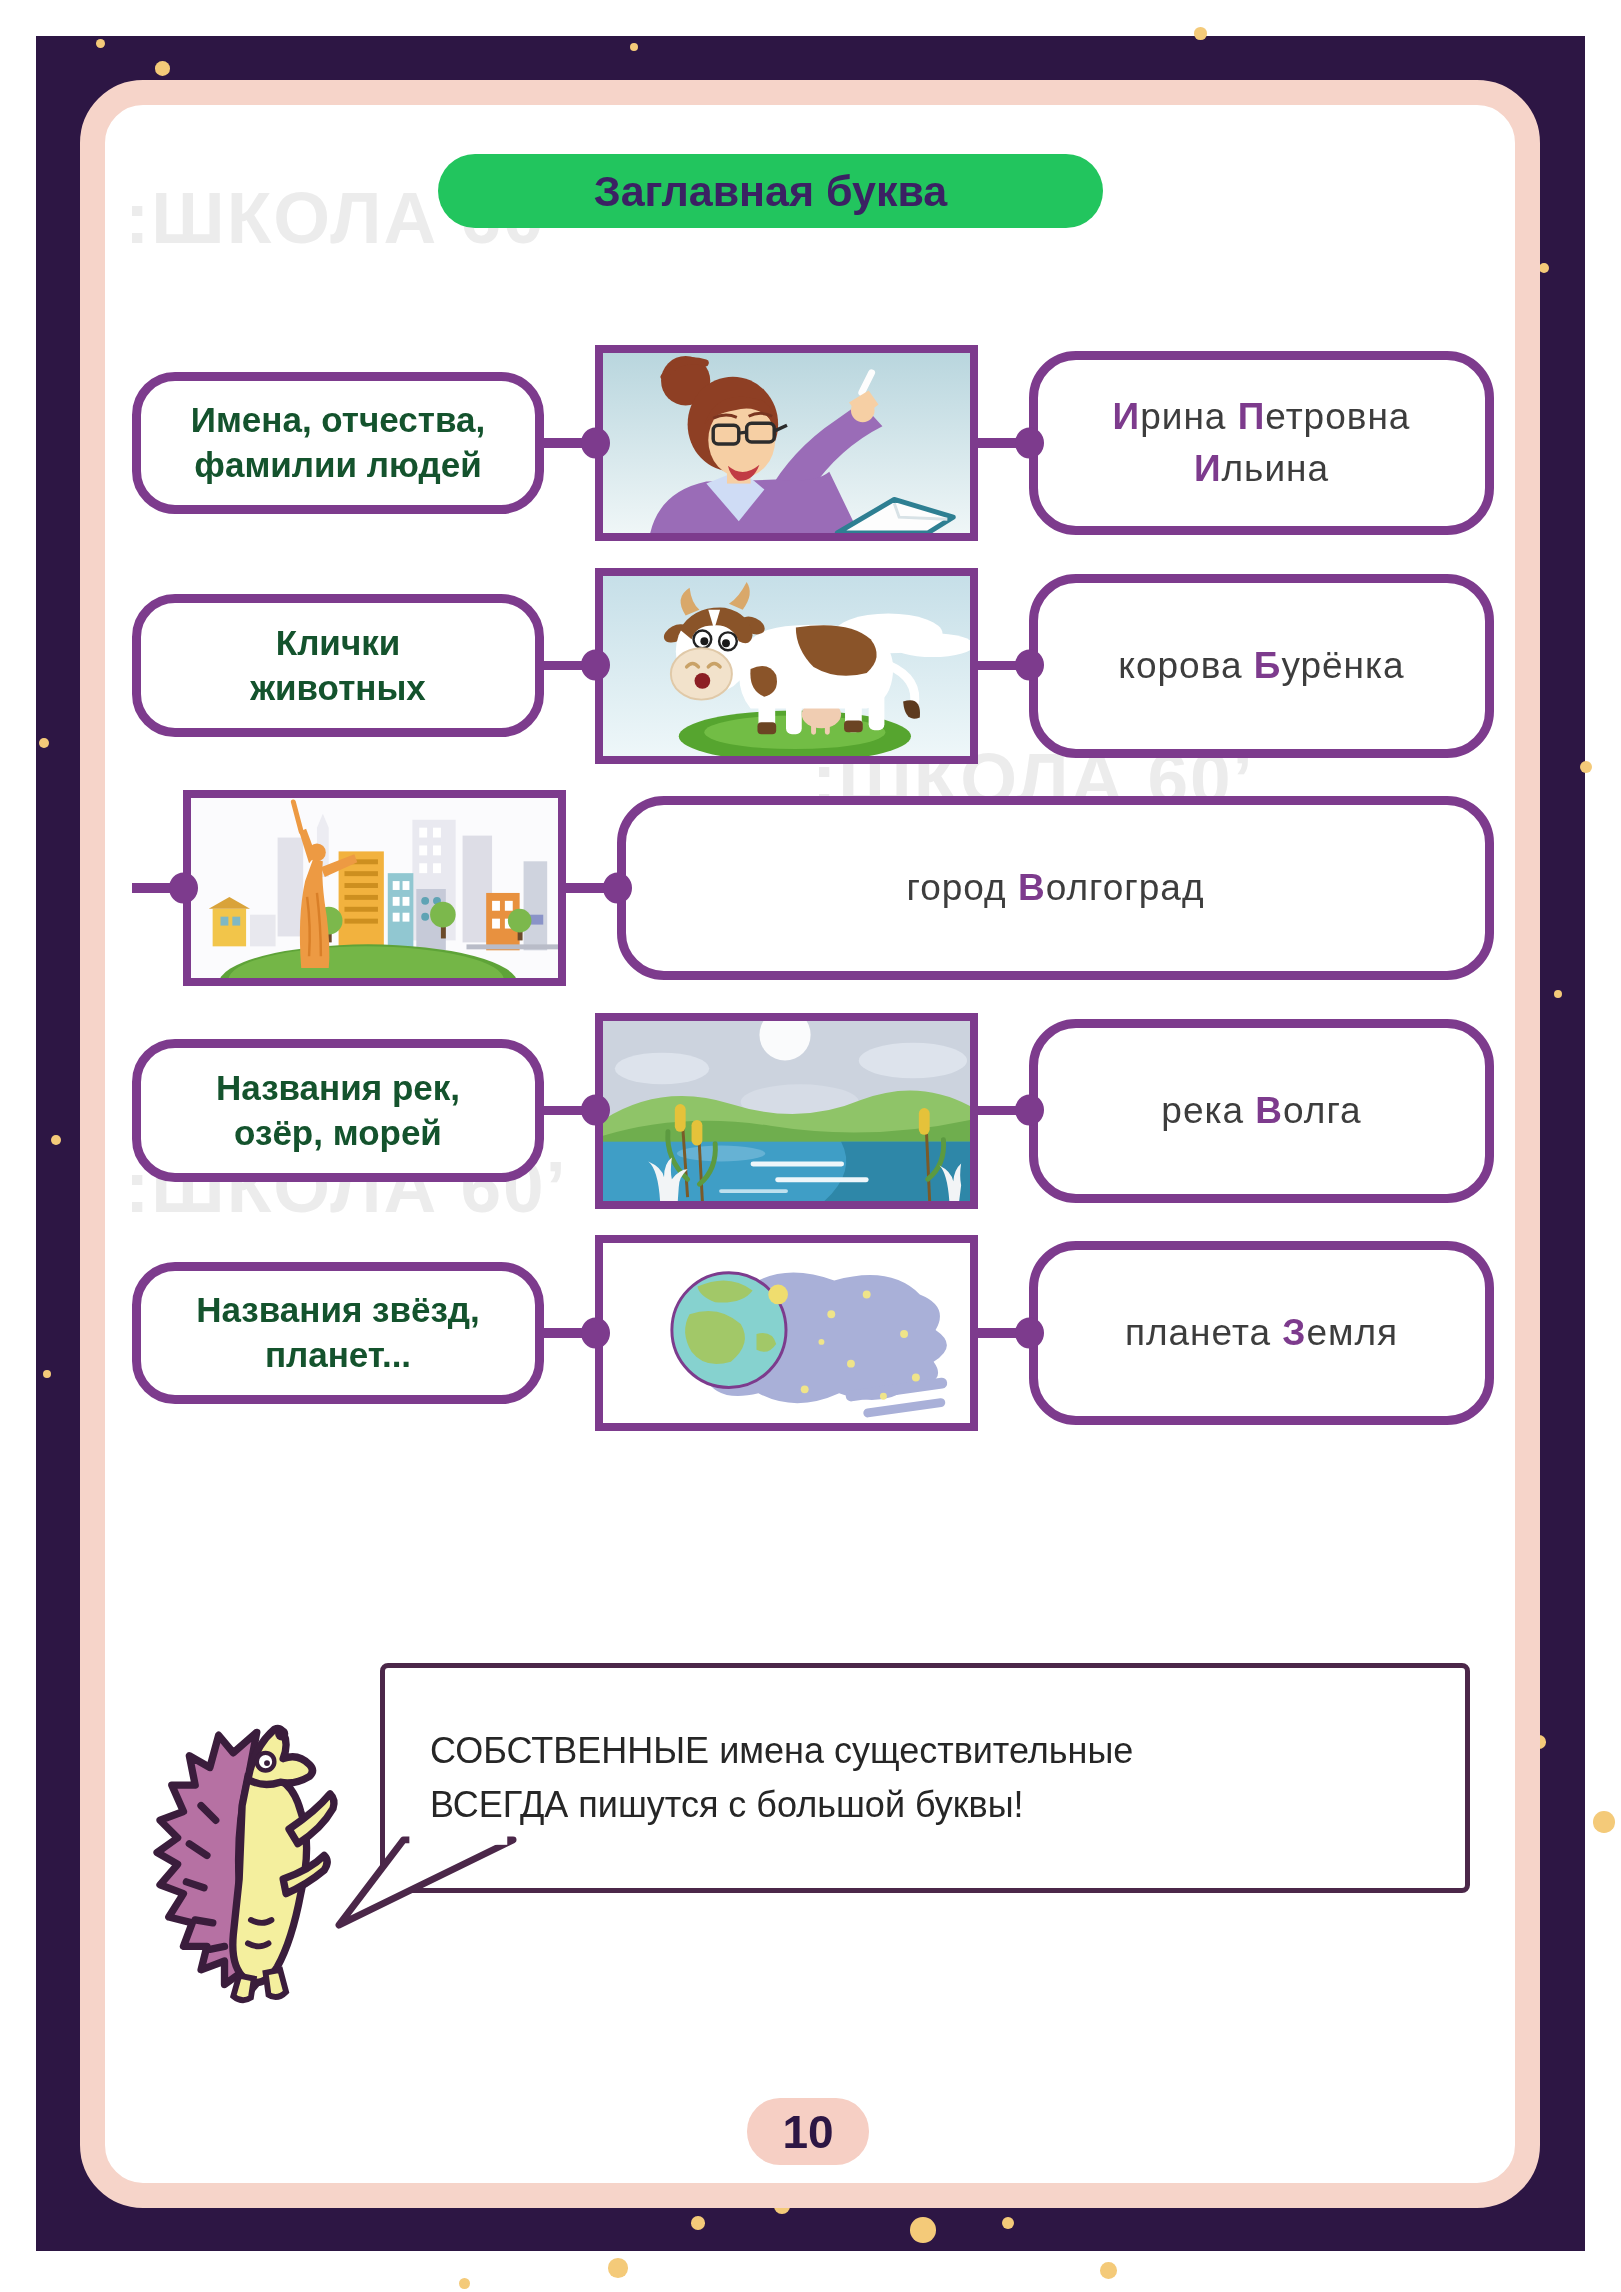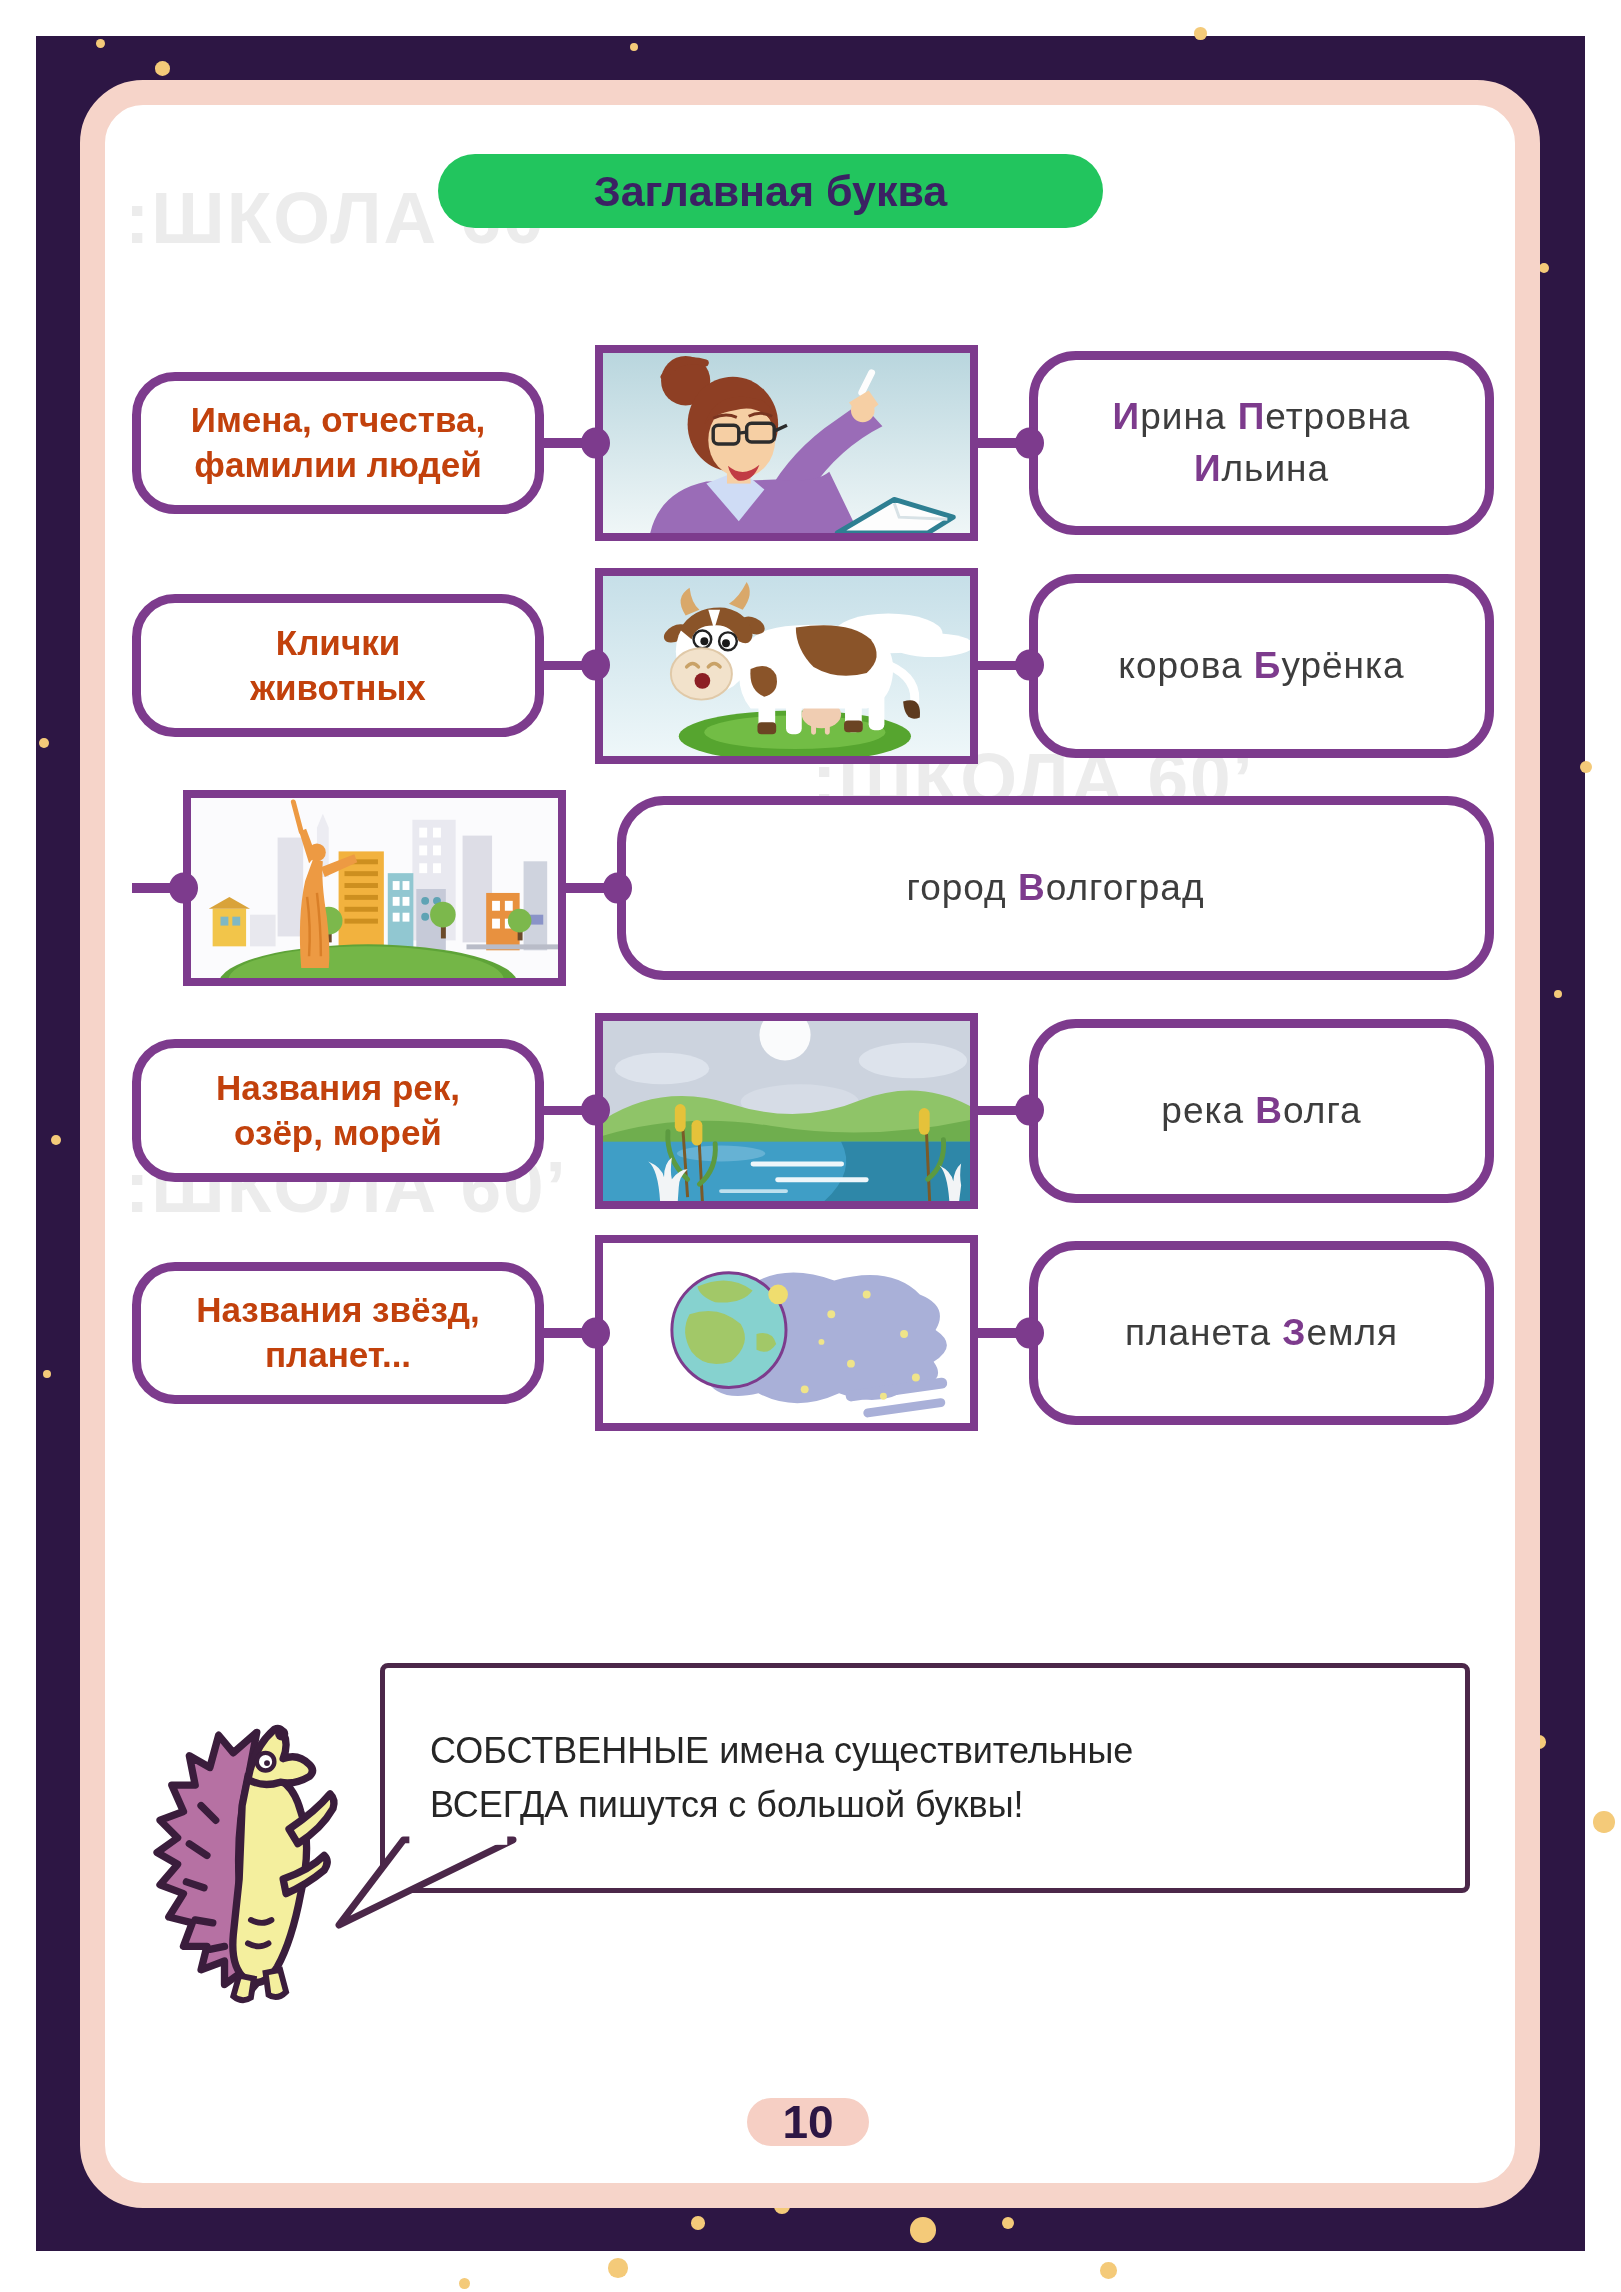--- a/index.html
+++ b/index.html
@@ -12,38 +12,38 @@
   .wm{position:absolute;z-index:1;font-size:73px;font-weight:bold;color:#ececec;
       letter-spacing:2px;white-space:nowrap;}
   .title-pill{position:absolute;left:438px;top:154px;width:665px;height:74px;z-index:2;
       background:#22c55e;border-radius:39px;display:flex;align-items:center;justify-content:center;
       font-size:43px;font-weight:bold;color:#3b2163;}
   .rows{position:absolute;left:132px;top:345px;width:1362px;z-index:2;
       display:flex;flex-direction:column;gap:26.5px;}
   .row{display:flex;align-items:center;height:196px;}
   .cat-box{width:412px;box-sizing:border-box;border:9.8px solid #7d3b8d;border-radius:43px;
       background:#fff;padding:17.6px 13.7px;display:flex;align-items:center;justify-content:center;
-      text-align:center;font-size:35px;font-weight:bold;line-height:1.28;color:#c2410c;flex:none;}
+      text-align:center;font-size:35px;font-weight:bold;line-height:1.28;color:#14532d;flex:none;}
   .link{position:relative;width:51px;height:9.8px;background:#7d3b8d;flex:none;z-index:3;}
   .link::after{content:'';position:absolute;right:-14.7px;top:50%;transform:translateY(-50%);
       width:29px;height:31px;border-radius:50%;background:#7d3b8d;}
   .img-frame{width:383px;height:196px;box-sizing:border-box;border:8.8px solid #7d3b8d;
       background:#fff;flex:none;overflow:hidden;}
   .img-frame svg{display:block;width:100%;height:100%;}
   .ex-box{flex:1;height:184px;box-sizing:border-box;border:9.8px solid #7d3b8d;border-radius:47px;
       background:#fff;display:flex;align-items:center;justify-content:center;text-align:center;
       font-size:37px;color:#3d3d3d;line-height:1.4;letter-spacing:1px;align-self:center;}
   .ex-box .hl{color:#7d3b8d;font-weight:bold;}
   .bubble{position:absolute;left:380px;top:1663px;width:1090px;height:230px;z-index:2;
       box-sizing:border-box;background:#fff;border:5.9px solid #4b2749;border-radius:8px;
       padding:23.5px 45px;display:flex;flex-direction:column;justify-content:center;
       font-size:36px;color:#262626;line-height:1.5;}
   .tail{position:absolute;left:333px;top:1835px;width:186px;height:96px;z-index:3;}
   .hedgehog{position:absolute;left:135px;top:1703px;width:223px;height:302px;z-index:2;}
-  .page-pill{position:absolute;left:747px;top:2098px;width:122px;height:48px;z-index:2;
+  .page-pill{position:absolute;left:747px;top:2098px;width:122px;height:67px;z-index:2;
       background:#f6cfc4;border-radius:33px;display:flex;align-items:center;justify-content:center;
       font-size:46px;font-weight:bold;color:#2d1644;}
 </style>
 </head>
 <body>
 
 <div class="stage">
   <div class="space"></div>
   <div id="stars">
       <div class="star" style="left: 96px; top: 39px; width: 8.8px; height: 8.8px;"></div>

